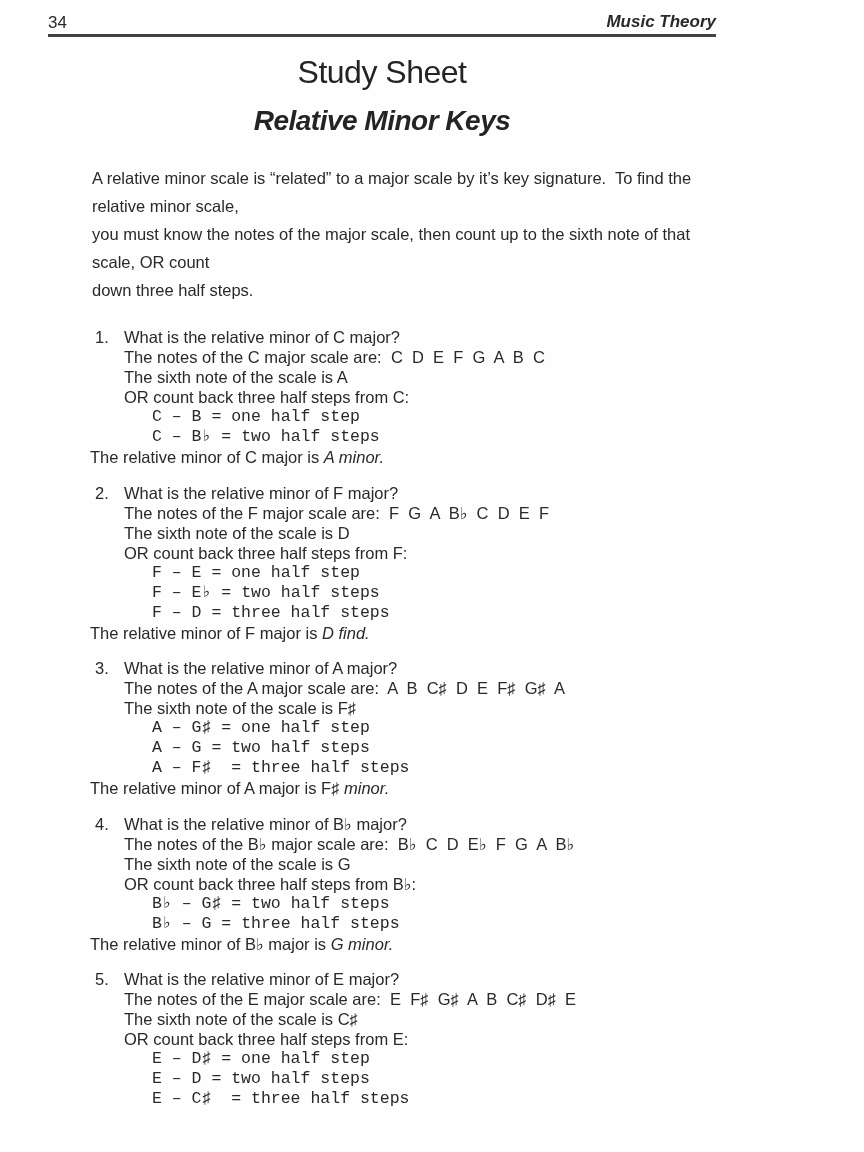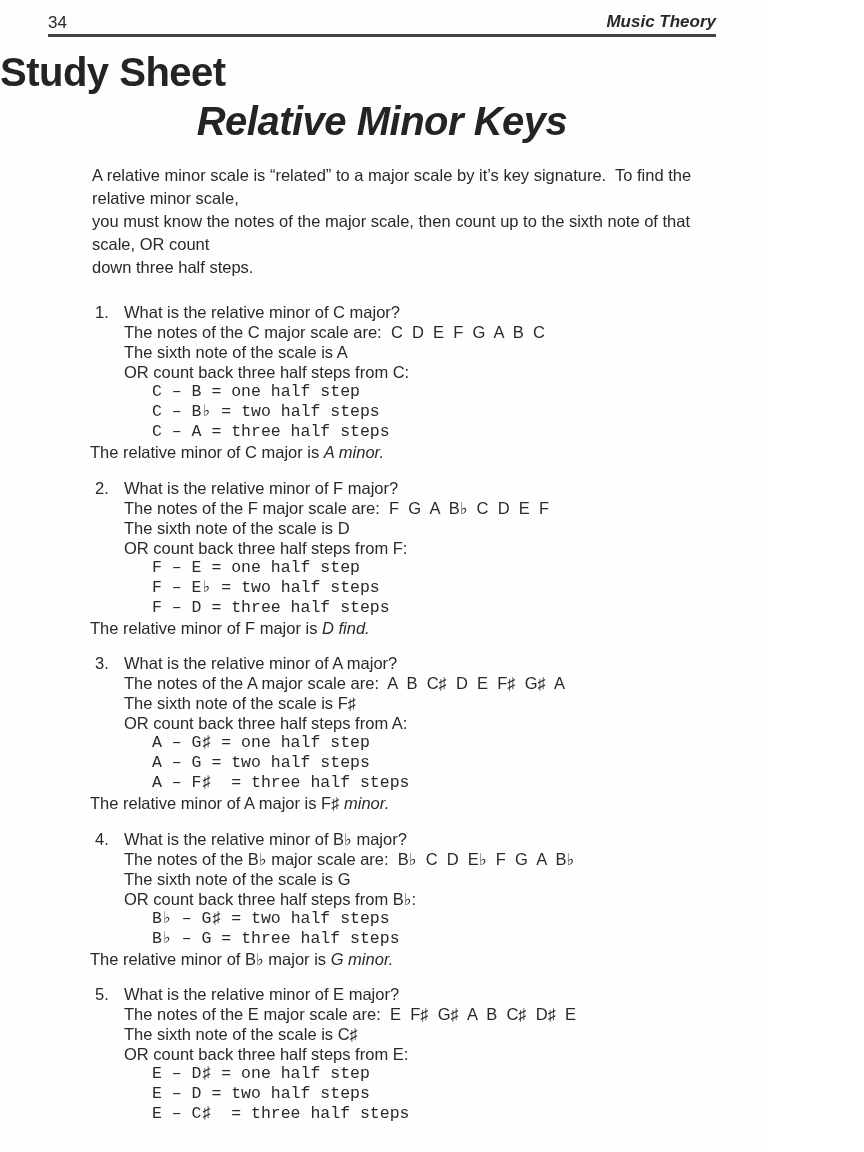--- a/index.html
+++ b/index.html
@@ -38,41 +38,42 @@
     font-weight: 700;
   }
   .header-rule {
     height: 3px;
     background: #454243;
     margin-top: 2px;
   }
   
   .sheet-title {
     margin: 12px 0 0 0;
-    font-size: 40px;
+    text-align: center;
+    font-size: 32px;
     line-height: 46px;
-    font-weight: bold;
+    font-weight: normal;
     letter-spacing: -0.5px;
     color: #262423;
   }
   .sheet-subtitle {
     margin: 3px 0 0 0;
     text-align: center;
-    font-size: 40px;
+    font-size: 28px;
     line-height: 46px;
     font-weight: bold;
     font-style: italic;
     letter-spacing: -0.5px;
     color: #262423;
   }
   
   .intro {
     margin: 20px 60px 0 92px;
     font-size: 16.5px;
-    line-height: 23px;
+    line-height: 28px;
     white-space: pre-wrap;
   }
   .questions {
     margin: 23px 40px 0 90px;
   }
   .question {
     margin: 0 0 15.5px 0;
     font-size: 16.5px;
     line-height: 20px;
   }
@@ -125,21 +126,20 @@
     <div class="question">
       <div class="q-row">
         <span class="q-num">1.</span>
         <div class="q-body">
           <div class="q-line">What is the relative minor of C major?</div>
           <div class="q-line">The notes of the C major scale are:  C  D  E  F  G  A  B  C</div>
           <div class="q-line">The sixth note of the scale is A</div>
           <div class="q-line">OR count back three half steps from C:</div>
           <div class="q-step">C – B = one half step</div>
           <div class="q-step">C – B♭ = two half steps</div>
-          <div class="q-step">C – A = three half steps</div>
         </div>
       </div>
       <div class="answer"><span>The relative minor of C major is </span><em>A minor.</em></div>
     </div>
 
     <div class="question">
       <div class="q-row">
         <span class="q-num">2.</span>
         <div class="q-body">
           <div class="q-line">What is the relative minor of F major?</div>
@@ -154,21 +154,20 @@
       <div class="answer"><span>The relative minor of F major is </span><em>D find.</em></div>
     </div>
 
     <div class="question">
       <div class="q-row">
         <span class="q-num">3.</span>
         <div class="q-body">
           <div class="q-line">What is the relative minor of A major?</div>
           <div class="q-line">The notes of the A major scale are:  A  B  C♯  D  E  F♯  G♯  A</div>
           <div class="q-line">The sixth note of the scale is F♯</div>
-          <div class="q-line">OR count back three half steps from A:</div>
           <div class="q-step">A – G♯ = one half step</div>
           <div class="q-step">A – G = two half steps</div>
           <div class="q-step">A – F♯  = three half steps</div>
         </div>
       </div>
       <div class="answer"><span>The relative minor of A major is F♯</span><em> minor.</em></div>
     </div>
 
     <div class="question">
       <div class="q-row">

